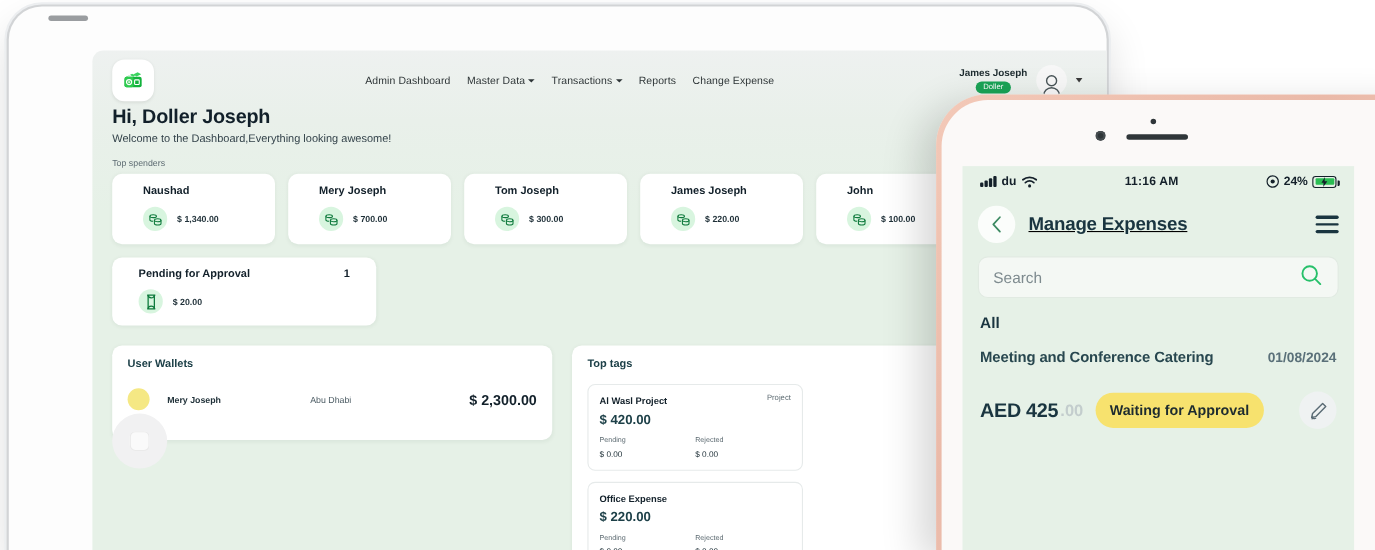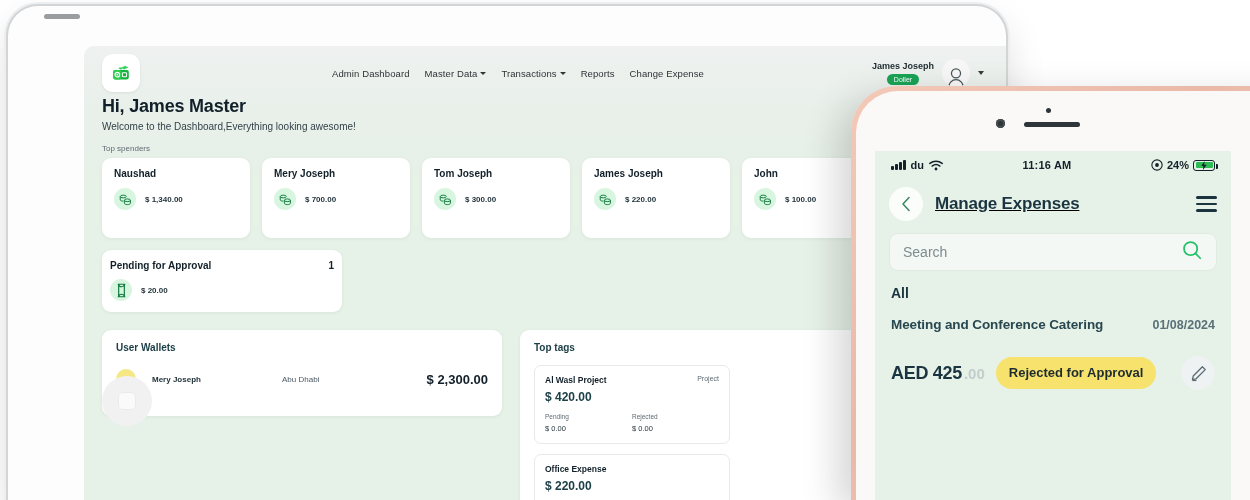--- a/index.html
+++ b/index.html
@@ -59,33 +59,33 @@
 
   
   .greeting { padding: 4px 0 0 18px; }
   .greet-title { font-size: 18px; font-weight: bold; color: #12202a; letter-spacing: -.2px; }
   .greet-sub { font-size: 10px; color: #33424a; margin-top: 4px; }
   .section-label { font-size: 8px; color: #5d6b72; padding: 12px 0 5px 18px; }
 
   
   .cards-row { display: flex; gap: 12px; padding: 0 0 0 18px; }
   .spender-card {
-    width: 148px; height: 80px; background: #fff; border-radius: 9px;
-    padding: 10px 12px; flex: none;
+    width: 148px; height: 64px; background: #fff; border-radius: 9px;
+    padding: 10px 28px; flex: none;
     box-shadow: 0 1px 4px rgba(20,50,30,.06);
   }
   .spender-name { font-size: 10px; font-weight: bold; color: #12202a; }
   .spender-row { display: flex; align-items: center; gap: 9px; margin-top: 9px; }
   .icon-circle { width: 22px; height: 22px; border-radius: 50%; background: #d8f5df; display: flex; align-items: center; justify-content: center; flex: none; }
   .spender-amt { font-size: 8px; color: #1f3038; font-weight: bold; }
 
   
   .pending-card {
     margin: 12px 0 0 18px; width: 240px; height: 62px; background: #fff;
-    border-radius: 9px; padding: 10px 8px; box-shadow: 0 1px 4px rgba(20,50,30,.06);
+    border-radius: 9px; padding: 10px 24px; box-shadow: 0 1px 4px rgba(20,50,30,.06);
   }
   .pending-head { display: flex; justify-content: space-between; align-items: center; }
   .pending-title { font-size: 10px; font-weight: bold; color: #12202a; }
   .pending-count { font-size: 10px; font-weight: bold; color: #12202a; }
   .pending-row { display: flex; align-items: center; gap: 9px; margin-top: 8px; }
 
   
   .panels { display: flex; gap: 18px; padding: 18px 0 0 18px; }
   .wallets-panel { width: 400px; height: 86px; background: #fff; border-radius: 9px; padding: 12px 14px; box-shadow: 0 1px 4px rgba(20,50,30,.06); }
   .panel-title { font-size: 10px; font-weight: bold; color: #1d4048; }
@@ -210,21 +210,21 @@
             <svg width="22" height="20" viewBox="0 0 24 22">
               <circle cx="12" cy="7" r="5" fill="none" stroke="#4a5558" stroke-width="1.4"></circle>
               <path d="M4 22c0-4.4 3.6-8 8-8s8 3.6 8 8" fill="none" stroke="#4a5558" stroke-width="1.4"></path>
             </svg>
           </div>
           <span class="user-caret"></span>
         </div>
       </div>
 
       <div class="greeting">
-        <div class="greet-title">Hi, James Master</div>
+        <div class="greet-title">Hi, Doller Joseph</div>
         <div class="greet-sub">Welcome to the Dashboard,Everything looking awesome!</div>
       </div>
 
       <div class="section-label">Top spenders</div>
 
       <div class="cards-row">
         <div class="spender-card">
           <div class="spender-name">Naushad</div>
           <div class="spender-row">
             <span class="icon-circle">
@@ -441,21 +441,21 @@
         <div class="filter-all">All</div>
 
         <div class="expense-item">
           <div class="expense-top">
             <span class="expense-name">Meeting and Conference Catering</span>
             <span class="expense-date">01/08/2024</span>
           </div>
           <div class="expense-bottom">
             <span class="amount-main">AED 425</span>
             <span class="amount-cents" style="margin-left:-9px">.00</span>
-            <span class="status-pill">Rejected for Approval</span>
+            <span class="status-pill">Waiting for Approval</span>
             <span class="edit-circle">
               <svg width="19" height="19" viewBox="0 0 22 22">
                 <path d="M15.5 3.2 18.8 6.5 8.2 17.1 4 18l.9-4.2z" fill="none" stroke="#5a6b74" stroke-width="1.5" stroke-linejoin="round"></path>
                 <path d="M4.4 19.4c1.4-1.1 2.4.6 3.8-.5" fill="none" stroke="#5a6b74" stroke-width="1.3" stroke-linecap="round"></path>
               </svg>
             </span>
           </div>
         </div>
 
       </div>

